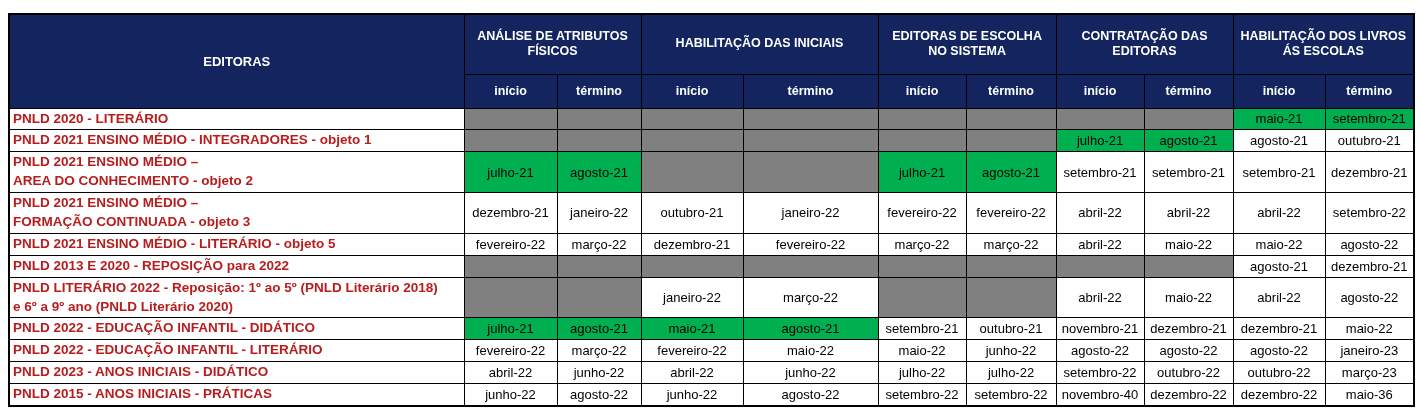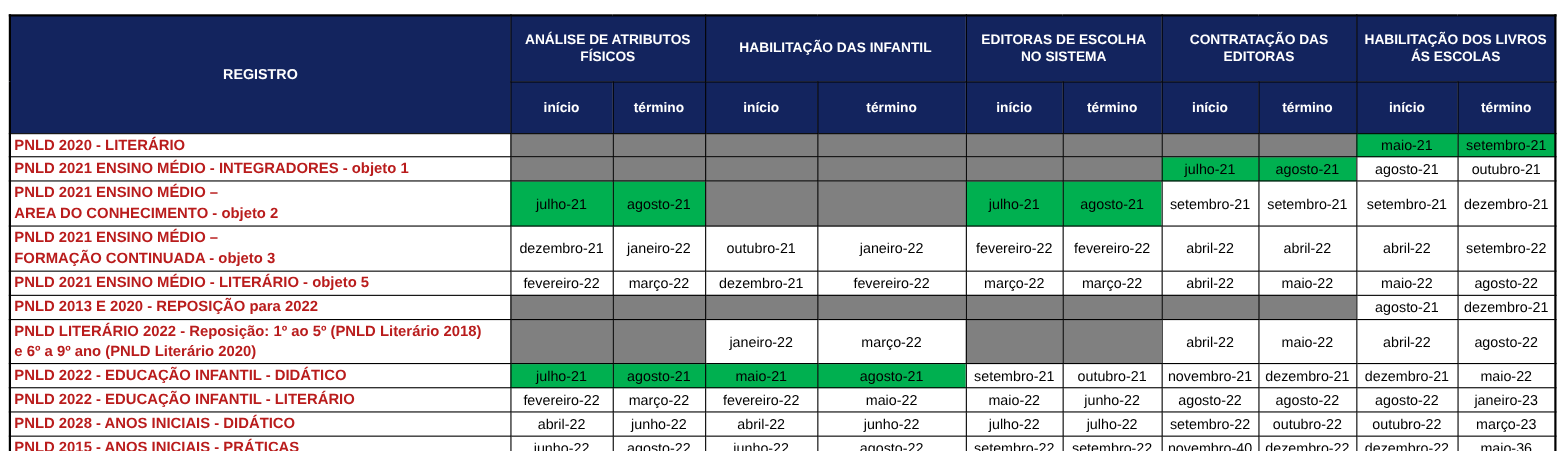--- a/index.html
+++ b/index.html
@@ -39,21 +39,21 @@
   }
   th.phase-h {
     font-size: 12.5px;
     line-height: 1.25;
     height: 60px;
     padding: 2px 6px;
   }
   th.prog-h { font-size: 13px; }
   th.sub-h {
     font-size: 12.5px;
-    height: 47px;
+    height: 34px;
   }
   tbody tr { height: 21px; }
   td.program {
     background: #ffffff;
     font-weight: bold;
     font-size: 13.5px;
     line-height: 1.4;
     text-align: left;
     white-space: pre-line;
     padding-left: 5px;
@@ -81,23 +81,23 @@
         <col style="width:135px">
       <col style="width:88px">
         <col style="width:90px">
       <col style="width:88px">
         <col style="width:89px">
       <col style="width:92px">
         <col style="width:89px">
     </colgroup>
     <thead>
       <tr>
-        <th class="prog-h" rowspan="2">REGISTRO</th>
+        <th class="prog-h" rowspan="2">EDITORAS</th>
         <th class="phase-h" colspan="2">ANÁLISE DE ATRIBUTOS FÍSICOS</th>
-        <th class="phase-h" colspan="2">HABILITAÇÃO DAS INFANTIL</th>
+        <th class="phase-h" colspan="2">HABILITAÇÃO DAS INICIAIS</th>
         <th class="phase-h" colspan="2">EDITORAS DE ESCOLHA NO SISTEMA</th>
         <th class="phase-h" colspan="2">CONTRATAÇÃO DAS EDITORAS</th>
         <th class="phase-h" colspan="2">HABILITAÇÃO DOS LIVROS ÁS ESCOLAS</th>
       </tr>
       <tr>
         <th class="sub-h">início</th>
         <th class="sub-h">término</th>
         <th class="sub-h">início</th>
         <th class="sub-h">término</th>
         <th class="sub-h">início</th>
@@ -223,21 +223,21 @@
           <td class="date">fevereiro-22</td>
           <td class="date">maio-22</td>
           <td class="date">maio-22</td>
           <td class="date">junho-22</td>
           <td class="date">agosto-22</td>
           <td class="date">agosto-22</td>
           <td class="date">agosto-22</td>
           <td class="date">janeiro-23</td>
         </tr>
         <tr>
-          <td class="program">PNLD 2028 - ANOS INICIAIS - DIDÁTICO</td>
+          <td class="program">PNLD 2023 - ANOS INICIAIS - DIDÁTICO</td>
           <td class="date">abril-22</td>
           <td class="date">junho-22</td>
           <td class="date">abril-22</td>
           <td class="date">junho-22</td>
           <td class="date">julho-22</td>
           <td class="date">julho-22</td>
           <td class="date">setembro-22</td>
           <td class="date">outubro-22</td>
           <td class="date">outubro-22</td>
           <td class="date">março-23</td>

